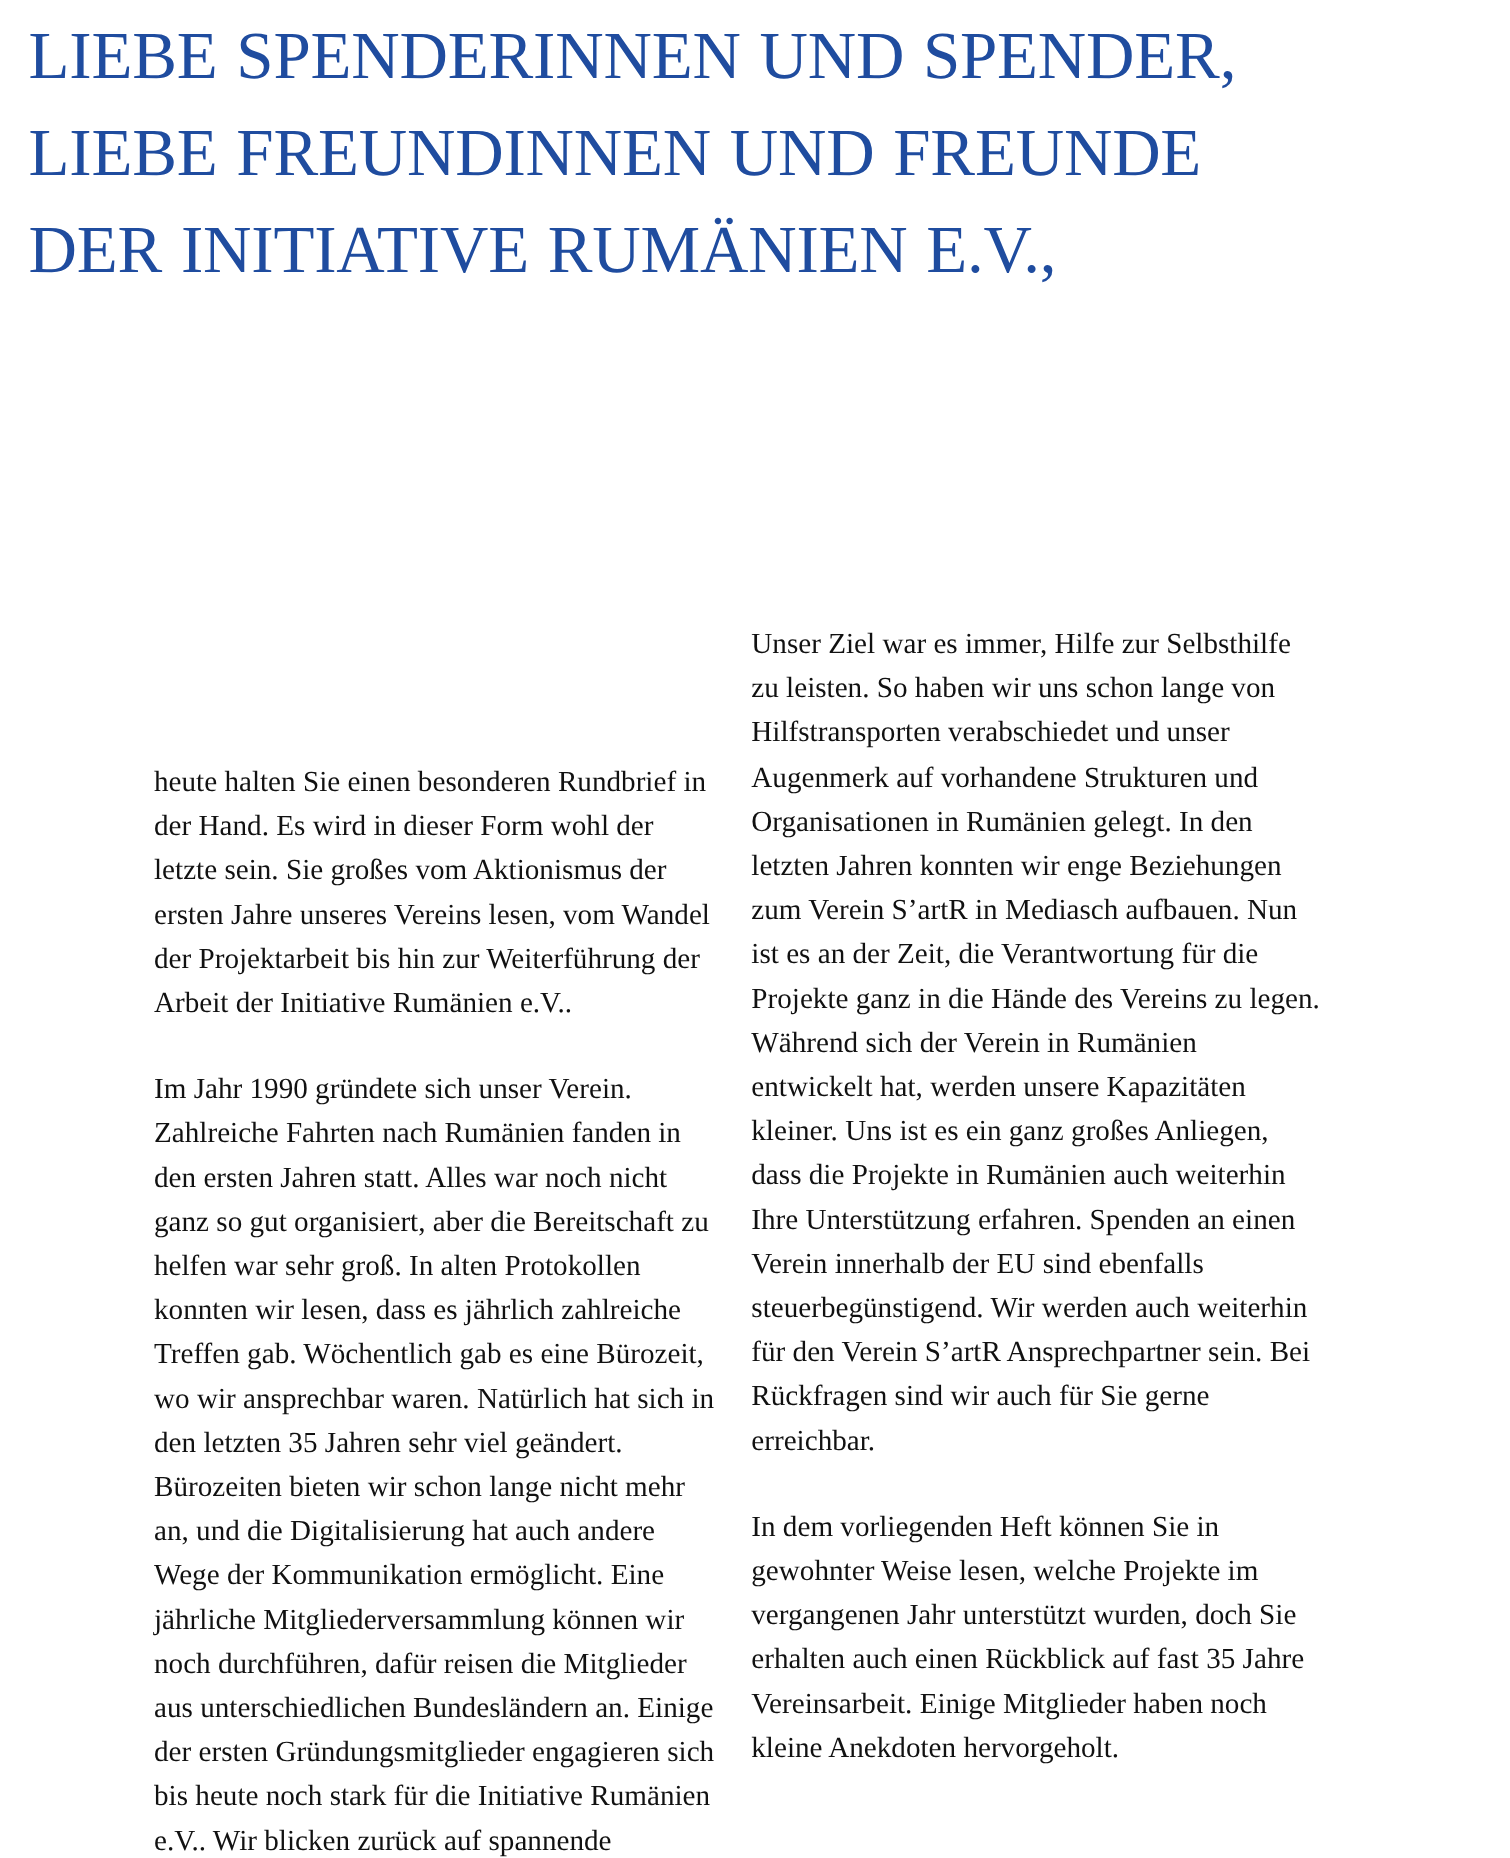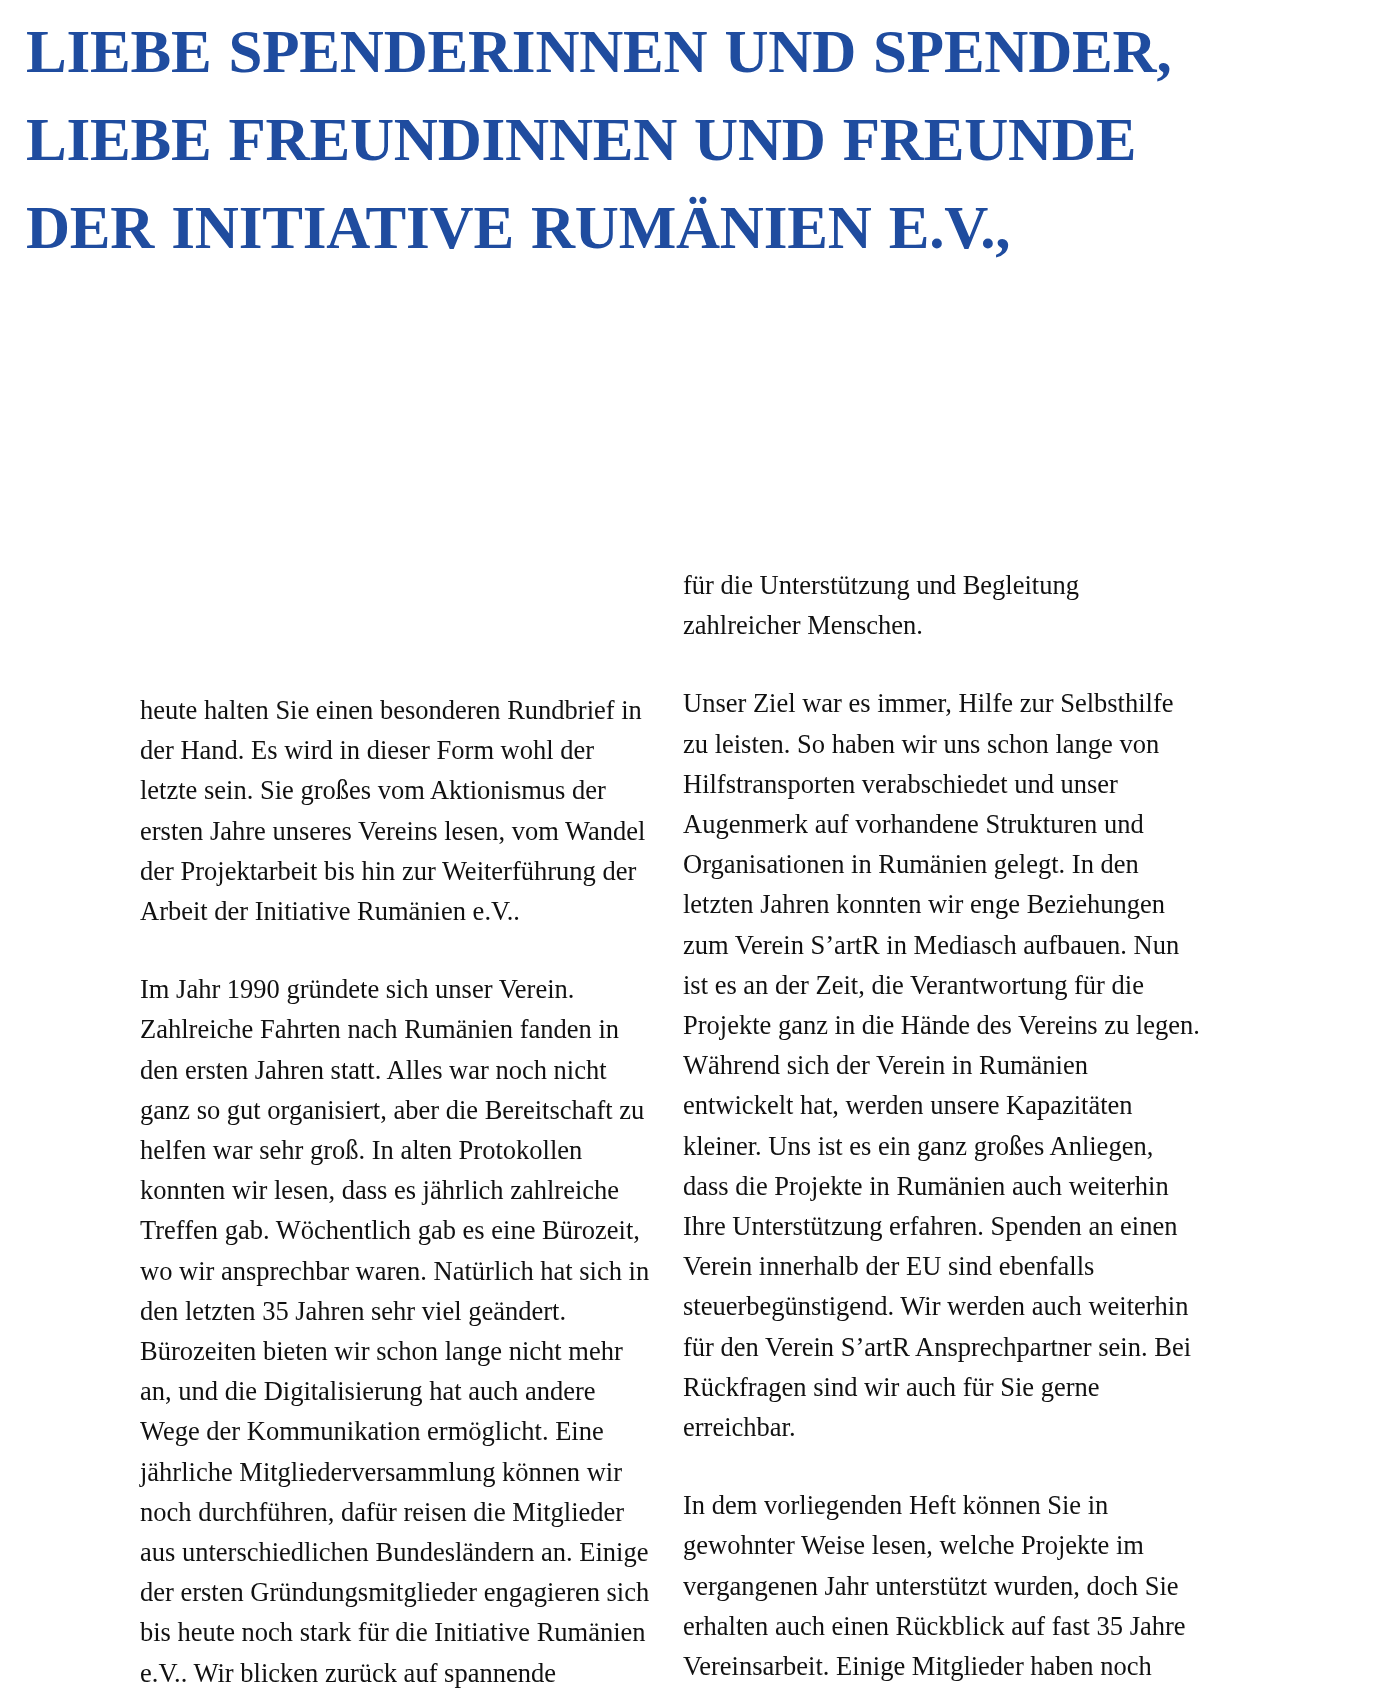--- a/index.html
+++ b/index.html
@@ -24,21 +24,21 @@
   }
 
   
   .headline {
     position: absolute;
     left: 26px;
     top: 8px;
     width: 1190px;
     margin: 0;
     font-family: "Liberation Serif", "DejaVu Serif", serif;
-    font-weight: bold;
+    font-weight: normal;
     font-size: 61px;
     line-height: 88px;
     letter-spacing: -0.2px;
     color: #1f4c9f;
     text-transform: uppercase;
     word-spacing: 2px;
   }
 
   
   .columns {
@@ -85,21 +85,20 @@
   <h1 class="headline">Liebe Spenderinnen und Spender, liebe Freundinnen und Freunde der Initiative Rumänien e.V.,</h1>
 
   <div class="columns">
 
     <div class="col col-left">
       <p>heute halten Sie einen besonderen Rundbrief in der Hand. Es wird in dieser Form wohl der letzte sein. Sie großes vom Aktionismus der ersten Jahre unseres Vereins lesen, vom Wandel der Projektarbeit bis hin zur Weiterführung der Arbeit der Initiative Rumänien e.V..</p>
       <p>Im Jahr 1990 gründete sich unser Verein. Zahlreiche Fahrten nach Rumänien fanden in den ersten Jahren statt. Alles war noch nicht ganz so gut organisiert, aber die Bereitschaft zu helfen war sehr groß. In alten Protokollen konnten wir lesen, dass es jährlich zahlreiche Treffen gab. Wöchentlich gab es eine Bürozeit, wo wir ansprechbar waren. Natürlich hat sich in den letzten 35 Jahren sehr viel geändert. Bürozeiten bieten wir schon lange nicht mehr an, und die Digitalisierung hat auch andere Wege der Kommunikation ermöglicht. Eine jährliche Mitgliederversammlung können wir noch durchführen, dafür reisen die Mitglieder aus unterschiedlichen Bundesländern an. Einige der ersten Gründungsmitglieder engagieren sich bis heute noch stark für die Initiative Rumänien e.V.. Wir blicken zurück auf spannende Erfahrungen, sehen den Wandel in Rumänien und sind dankbar</p>
     </div>
 
     <div class="col col-right">
-      <p>für die Unterstützung und Begleitung zahlreicher Menschen.</p>
       <p>Unser Ziel war es immer, Hilfe zur Selbsthilfe zu leisten. So haben wir uns schon lange von Hilfstransporten verabschiedet und unser Augenmerk auf vorhandene Strukturen und Organisationen in Rumänien gelegt. In den letzten Jahren konnten wir enge Beziehungen zum Verein S’artR in Mediasch aufbauen. Nun ist es an der Zeit, die Verantwortung für die Projekte ganz in die Hände des Vereins zu legen. Während sich der Verein in Rumänien entwickelt hat, werden unsere Kapazitäten kleiner. Uns ist es ein ganz großes Anliegen, dass die Projekte in Rumänien auch weiterhin Ihre Unterstützung erfahren. Spenden an einen Verein innerhalb der EU sind ebenfalls steuerbegünstigend. Wir werden auch weiterhin für den Verein S’artR Ansprechpartner sein. Bei Rückfragen sind wir auch für Sie gerne erreichbar.</p>
       <p>In dem vorliegenden Heft können Sie in gewohnter Weise lesen, welche Projekte im vergangenen Jahr unterstützt wurden, doch Sie erhalten auch einen Rückblick auf fast 35 Jahre Vereinsarbeit. Einige Mitglieder haben noch kleine Anekdoten hervorgeholt.</p>
 
     </div>
 
   </div>
 
 </div>
 
 </body></html>

